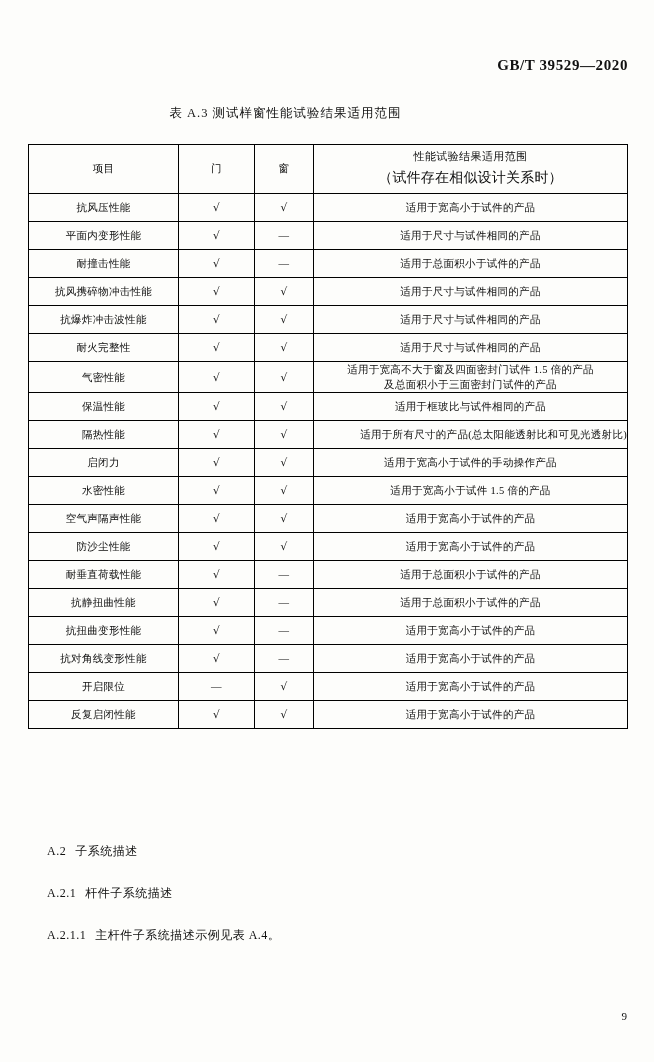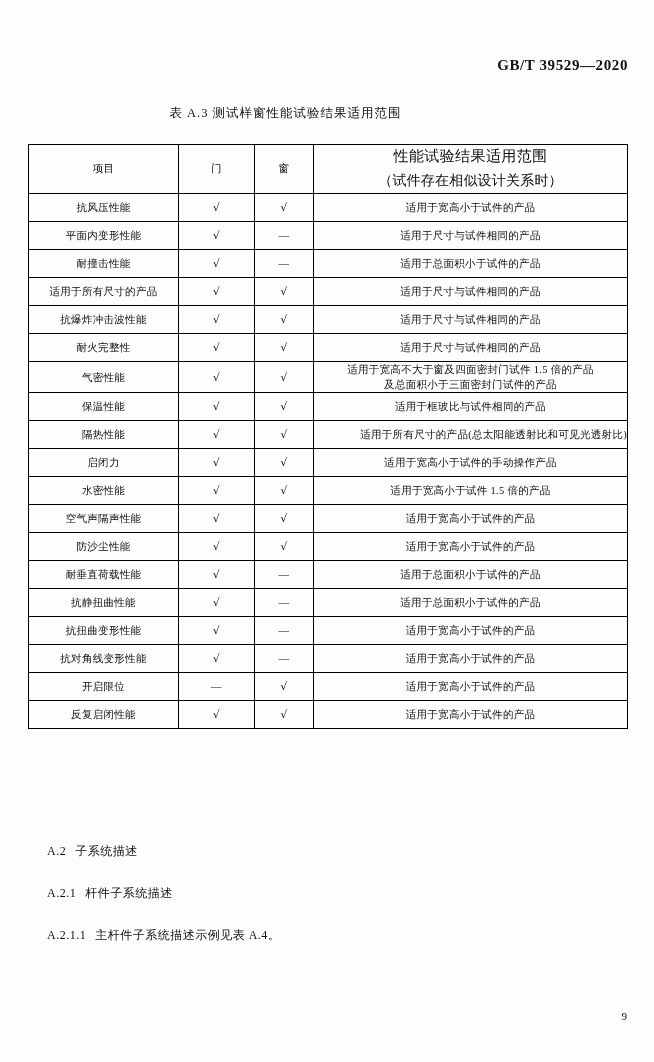--- a/index.html
+++ b/index.html
@@ -80,21 +80,21 @@
   tr.tall td {
     height: 47px;
   }
   col.c-item  { width: 150px; }
   col.c-door  { width: 76px;  }
   col.c-win   { width: 59px;  }
   col.c-scope { width: 314px; }
 
   .hdr-main {
     display: block;
-    font-size: 15px;
+    font-size: 11px;
     letter-spacing: 0.4px;
   }
   .hdr-sub {
     display: block;
     font-size: 14px;
     letter-spacing: 0.2px;
     margin-top: 3px;
   }
   .mark {
     font-size: 11px;
@@ -193,21 +193,21 @@
           </tr>
           <tr>
             <td>耐撞击性能</td>
             <td class="mark">√</td>
             <td class="dash">—</td>
             <td class="scope">
               <span class="scope-line">适用于总面积小于试件的产品</span>
             </td>
           </tr>
           <tr>
-            <td>适用于所有尺寸的产品</td>
+            <td>抗风携碎物冲击性能</td>
             <td class="mark">√</td>
             <td class="mark">√</td>
             <td class="scope">
               <span class="scope-line">适用于尺寸与试件相同的产品</span>
             </td>
           </tr>
           <tr>
             <td>抗爆炸冲击波性能</td>
             <td class="mark">√</td>
             <td class="mark">√</td>

